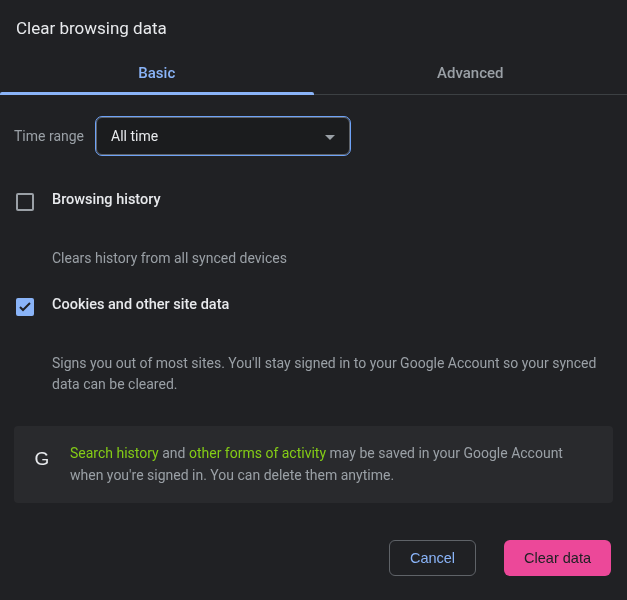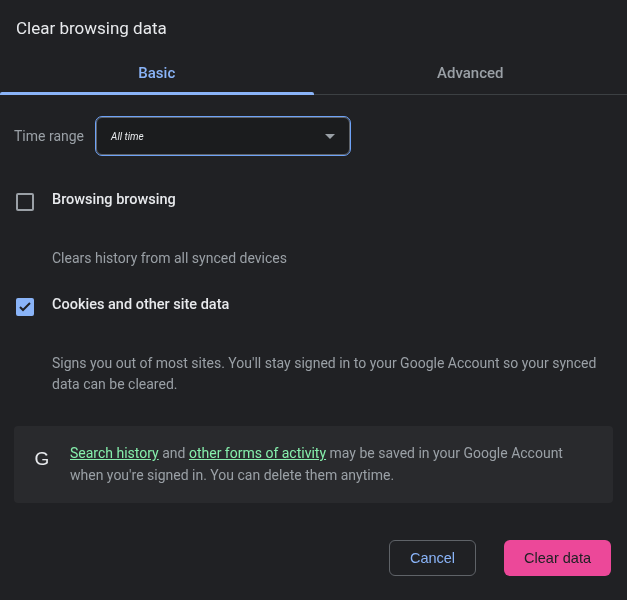--- a/index.html
+++ b/index.html
@@ -64,23 +64,22 @@
     align-items: center;
     justify-content: space-between;
     width: 254px;
     height: 38px;
     padding: 0 14px;
     background: #1b1c1e;
     border: 1px solid #5f6368;
     outline: 1px solid #6ea2f7;
     border-radius: 6px;
     color: #e8eaed;
-    font-size: 10px;
-    cursor: pointer;
-    font-style: italic;
+    font-size: 14px;
+    cursor: pointer;
   }
   .select .chev {
     color: #9aa0a6;
   }
   .options {
     padding: 16px 14px 0 14px;
   }
   .option-row {
     display: flex;
     align-items: flex-start;
@@ -137,22 +136,21 @@
     font-weight: 500;
     font-size: 19px;
     text-align: center;
   }
   .notice-text {
     font-size: 14px;
     color: #9aa0a6;
     line-height: 1.6;
   }
   .notice-text a {
-    color: #86efac;
-    text-decoration: underline;
+    color: #84cc16;
     cursor: pointer;
   }
   .footer {
     position: absolute;
     right: 16px;
     bottom: 24px;
     display: flex;
     gap: 28px;
   }
   .btn {
@@ -205,21 +203,21 @@
     </div>
   </div>
 
   <div class="options">
 
     <div class="option-row">
       <div class="checkbox">
         
       </div>
       <div class="opt-text">
-        <div class="opt-title">Browsing browsing</div>
+        <div class="opt-title">Browsing history</div>
         <div class="opt-desc">Clears history from all synced devices</div>
       </div>
     </div>
 
     <div class="option-row">
       <div class="checkbox checked">
         <svg width="12" height="10" viewBox="0 0 12 10">
             <path d="M1 5 L4 8 L11 1" stroke="#202124" stroke-width="2" fill="none"></path>
           </svg>
       </div>

